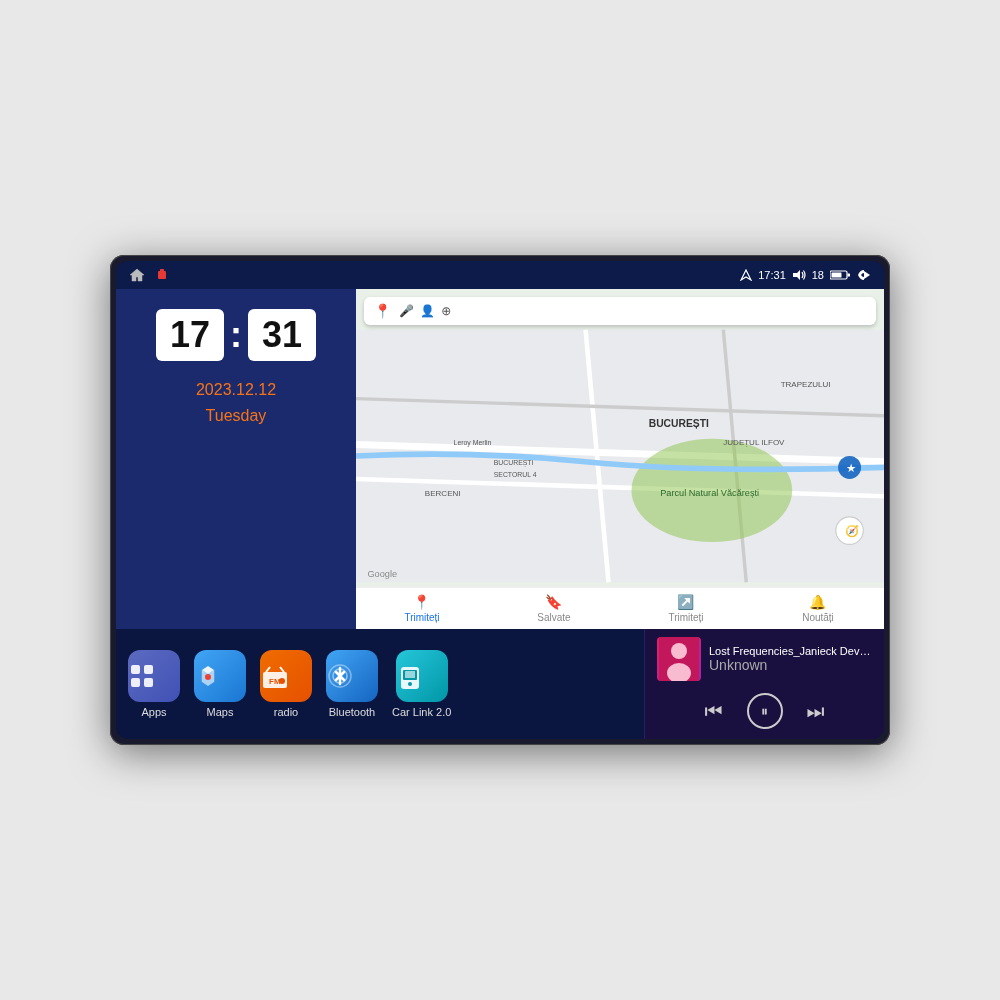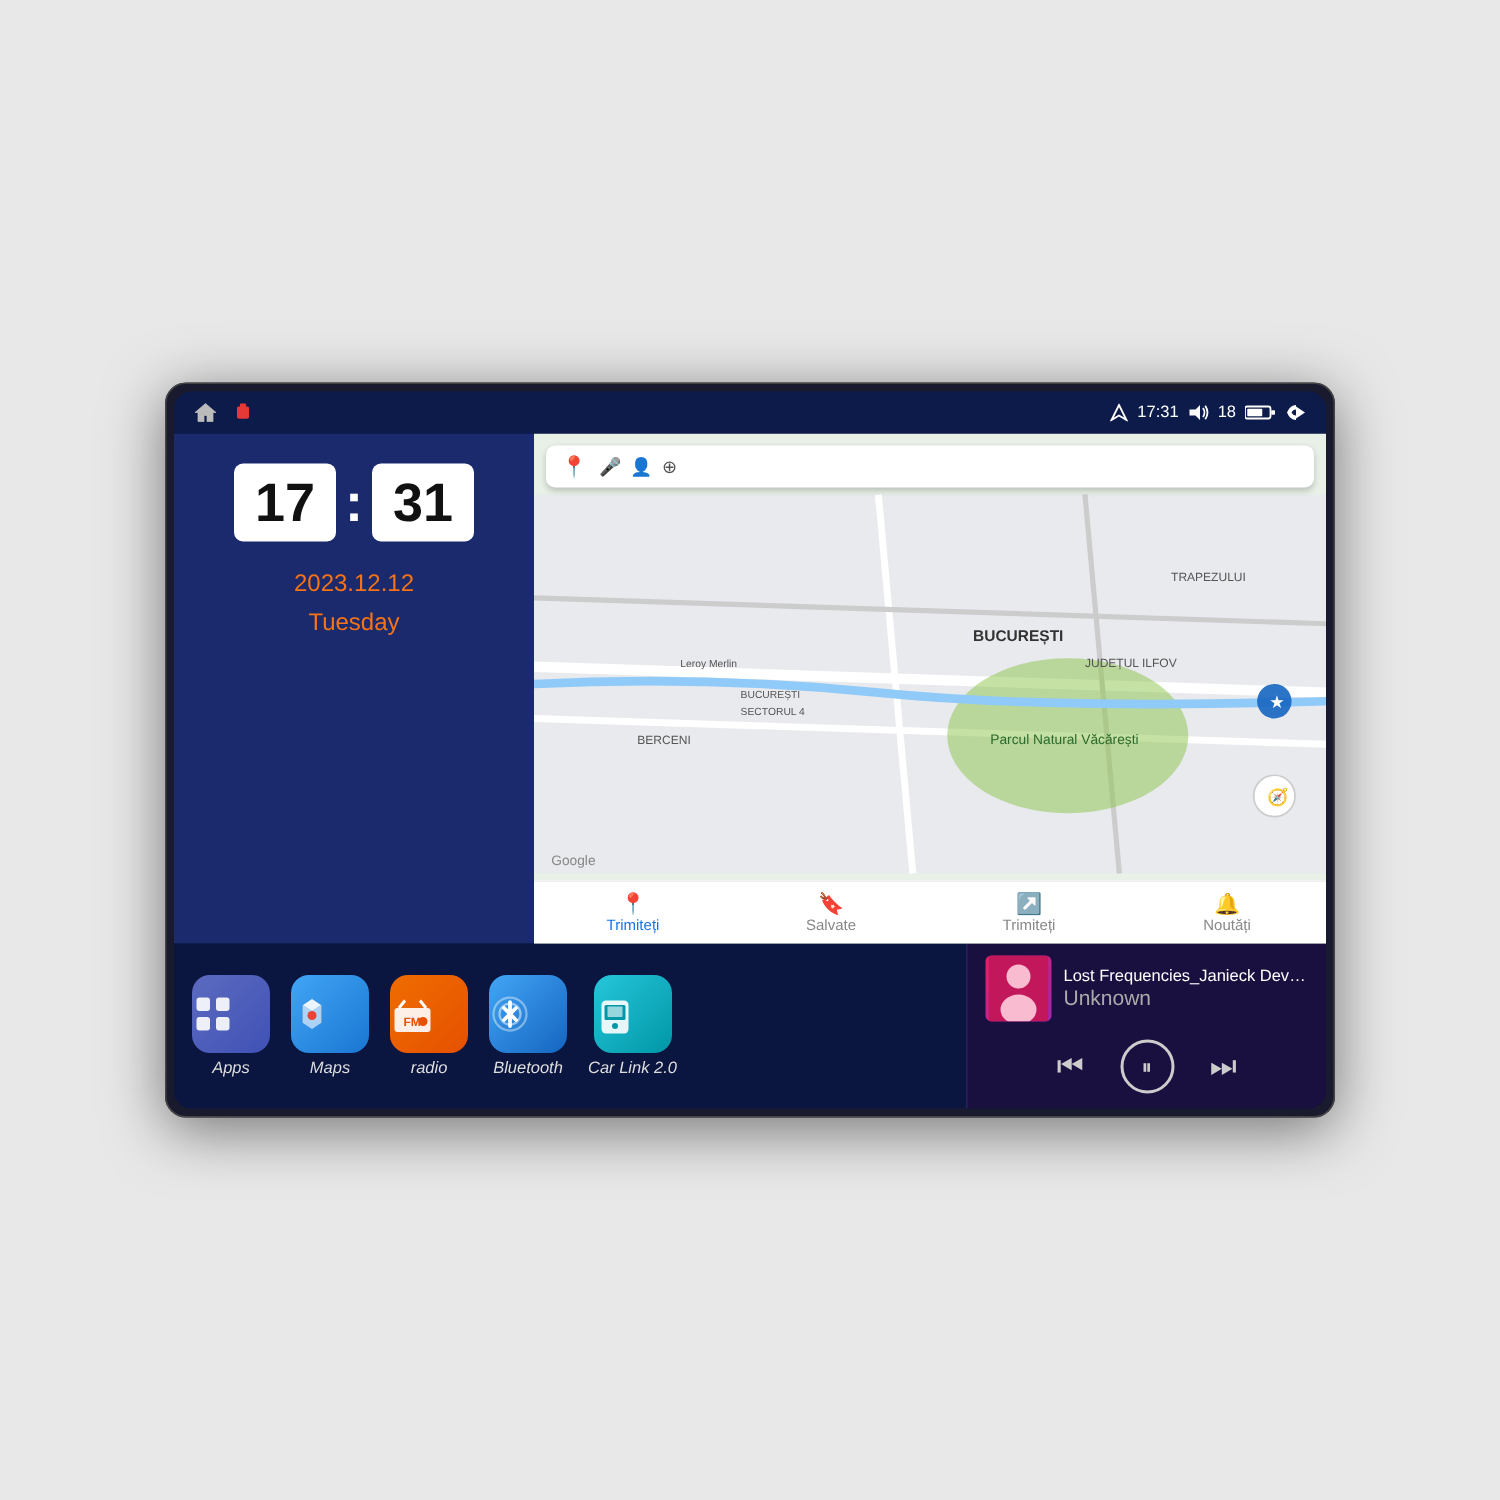--- a/index.html
+++ b/index.html
@@ -227,21 +227,20 @@
       border-radius: 12px;
       display: flex;
       align-items: center;
       font-size: 24px;
     }
 
     .app-label {
       font-size: 11px;
       color: #ddd;
       text-align: center;
-      font-style: italic;
     }
 
     .app-icon-apps { background: linear-gradient(135deg, #5c6bc0, #3f51b5); }
     .app-icon-maps { background: linear-gradient(135deg, #42a5f5, #1976d2); }
     .app-icon-radio { background: linear-gradient(135deg, #ef6c00, #e65100); }
     .app-icon-bluetooth { background: linear-gradient(135deg, #42a5f5, #1565c0); }
     .app-icon-carlink { background: linear-gradient(135deg, #26c6da, #0097a7); }
 
     
     .music-player {

